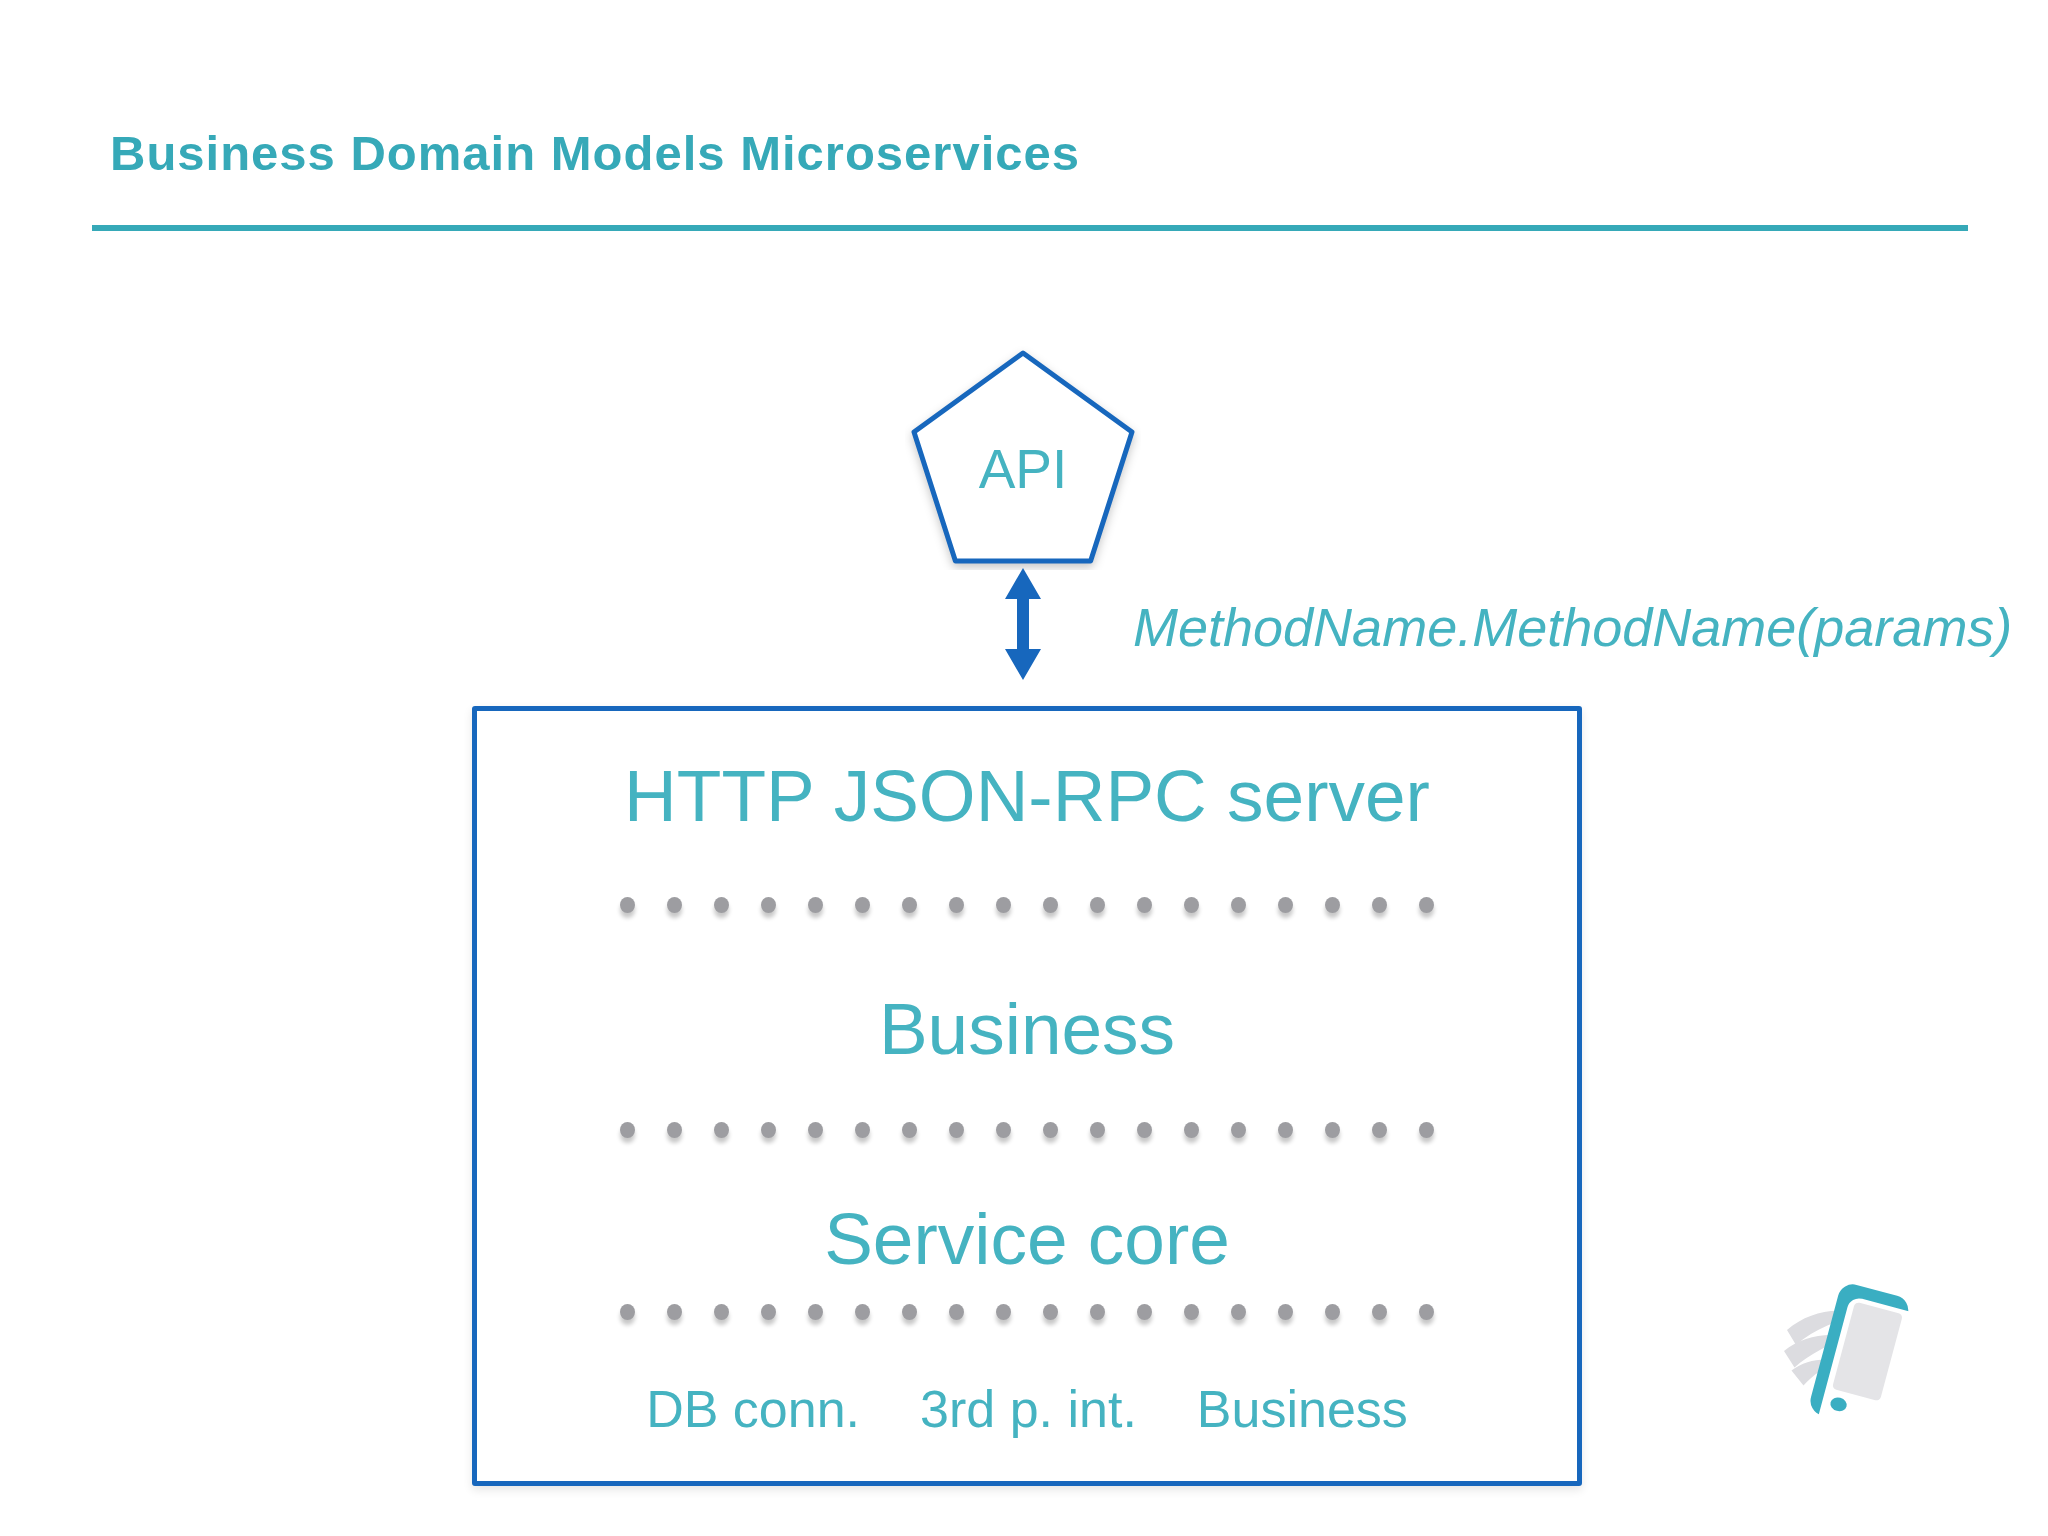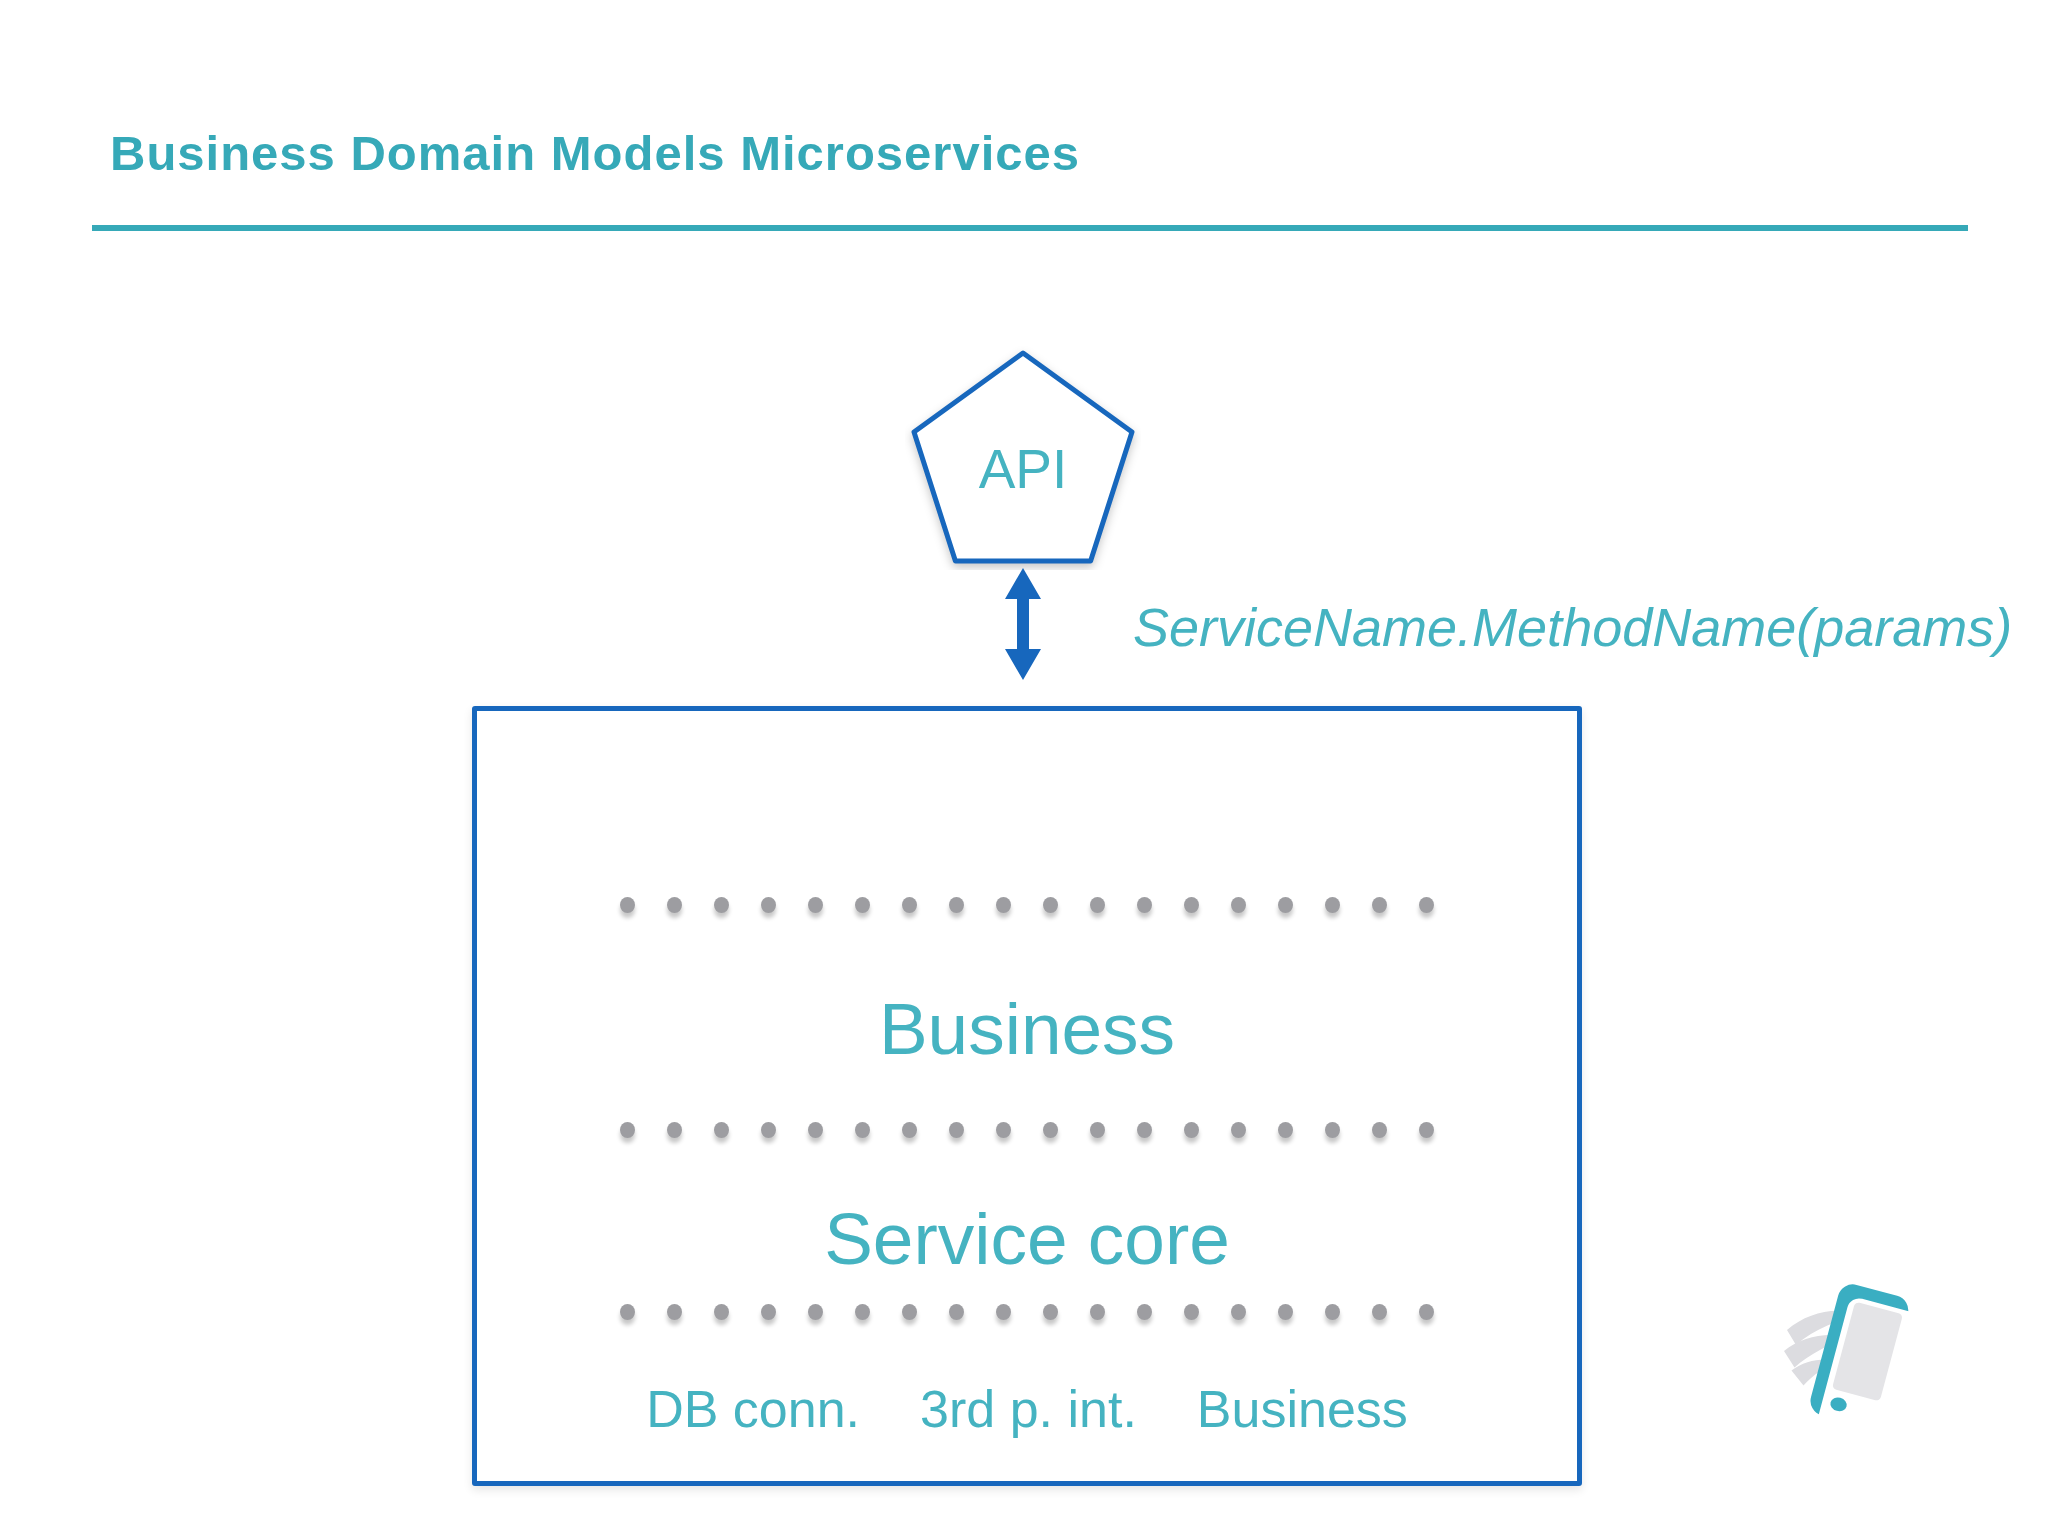--- a/index.html
+++ b/index.html
@@ -72,23 +72,24 @@
   <svg width="236" height="226" viewBox="0 0 236 226">
     <polygon class="pentagon-shape" points="118,9 227,88 185.6,217 50.4,217 9,88" fill="#ffffff" stroke="#1767bd" stroke-width="5" stroke-linejoin="round"></polygon>
   </svg>
   <div class="pentagon-label">API</div>
 </div>
 
 <svg class="updown-arrow" viewBox="0 0 40 112">
   <polygon points="20,0 38,31 26,31 26,81 38,81 20,112 2,81 14,81 14,31 2,31" fill="#1767bd"></polygon>
 </svg>
 
-<div class="annotation">ServiceName.MethodName(params)</div>
+<div class="annotation">MethodName.MethodName(params)</div>
 
 <div class="service-box">
+  <div class="layer layer-1">HTTP JSON-RPC server</div>
   <div class="dot-row dot-row-1">
       <span class="dot"></span>
       <span class="dot"></span>
       <span class="dot"></span>
       <span class="dot"></span>
       <span class="dot"></span>
       <span class="dot"></span>
       <span class="dot"></span>
       <span class="dot"></span>
       <span class="dot"></span>

